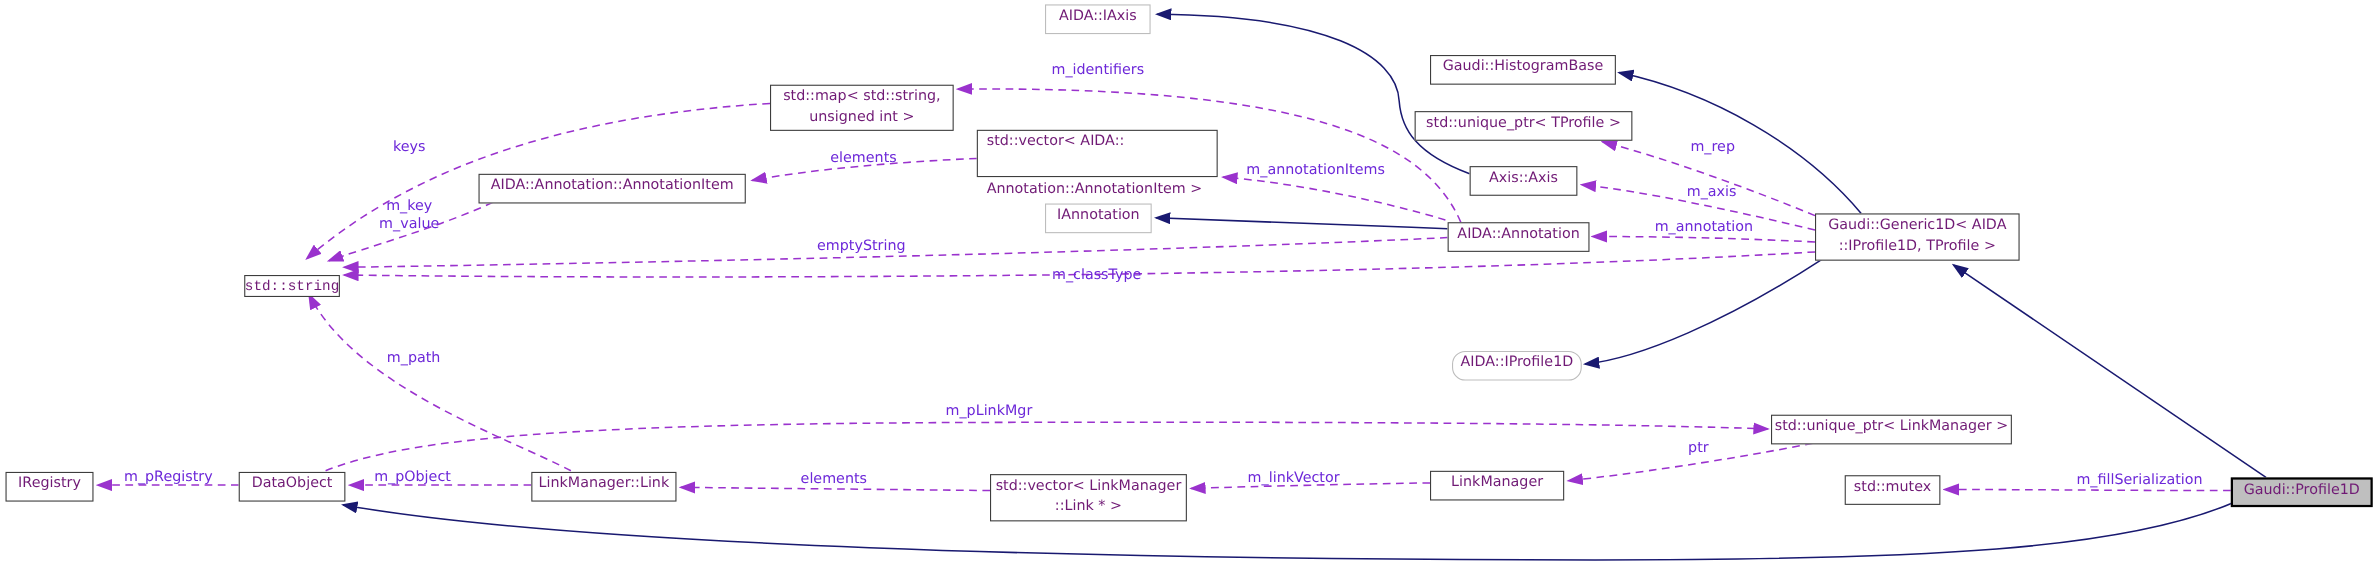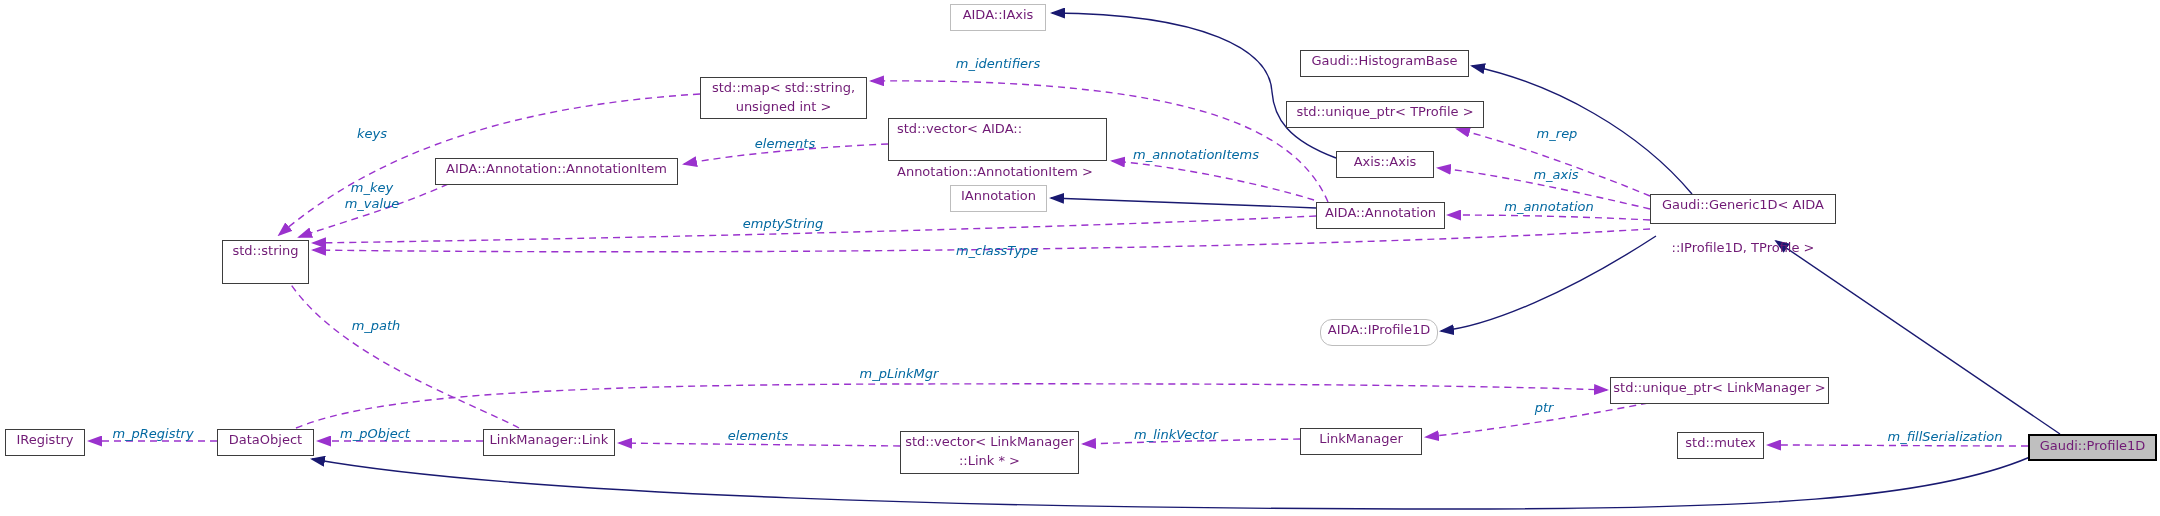--- a/index.html
+++ b/index.html
@@ -9,22 +9,22 @@
   .edge-inherit{stroke:var(--color-inheritance-edge,#191970);fill:none;stroke-width:1.4;}
   .edge-usage{stroke:var(--color-usage-edge,#9a32cd);fill:none;stroke-width:1.4;stroke-dasharray:7 5;}
   .mk-blue{fill:var(--color-inheritance-edge,#191970);}
   .mk-purple{fill:var(--color-usage-edge,#9a32cd);}
   .node{position:absolute;background:#fff;border:1.4px solid var(--color-node-border,#404040);
         box-sizing:border-box;display:flex;flex-direction:column;align-items:center;
         font-size:13px;line-height:19px;color:#701a75;white-space:nowrap;z-index:2;}
   .node.ext{border-color:var(--color-external-node-border,#bdbdbd);}
   .node.hl{background:var(--color-highlight-fill,#bfbfbf);border:2px solid #000;}
   .node.leftalign{align-items:flex-start;padding-left:8px;gap:24px;}
-  .elabel{position:absolute;transform:translateX(-50%);font-size:13px;line-height:16px;color:#0369a1;
-          white-space:pre-line;text-align:center;z-index:3;font-style:italic;}
+  .elabel{position:absolute;transform:translateX(-50%);font-size:13px;line-height:16px;color:#6d28d9;
+          white-space:pre-line;text-align:center;z-index:3;}
 </style>
 </head>
 <body>
 
 <div id="canvas">
 
   <svg id="edges" viewBox="0 0 2160 516">
     <defs>
       <marker id="ab" markerUnits="userSpaceOnUse" markerWidth="15" markerHeight="11" refX="13" refY="5.5" orient="auto">
         <path class="mk-blue" d="M0,0 L15,5.5 L0,11 z"></path>
@@ -83,25 +83,25 @@
   </div>
   <div class="node" style="left:435px;top:158px;width:243px;height:27px;">
     <span>AIDA::Annotation::AnnotationItem</span>
   </div>
   <div class="node ext" style="left:950px;top:185px;width:97px;height:27px;">
     <span>IAnnotation</span>
   </div>
   <div class="node" style="left:1316px;top:202px;width:129px;height:27px;">
     <span>AIDA::Annotation</span>
   </div>
-  <div class="node" style="left:1650px;top:194px;width:186px;height:30px;gap:24px;">
+  <div class="node" style="left:1650px;top:194px;width:186px;height:43px;">
     <span>Gaudi::Generic1D&lt; AIDA</span>
     <span>::IProfile1D, TProfile &gt;</span>
   </div>
-  <div class="node" style="left:222px;top:240px;width:87px;height:44px;">
+  <div class="node" style="left:222px;top:250px;width:87px;height:20px;font-family:Liberation Mono, monospace;">
     <span>std::string</span>
   </div>
   <div class="node ext" style="left:1320px;top:319px;width:118px;height:27px;border-radius:12px;">
     <span>AIDA::IProfile1D</span>
   </div>
   <div class="node" style="left:1610px;top:377px;width:219px;height:27px;">
     <span>std::unique_ptr&lt; LinkManager &gt;</span>
   </div>
   <div class="node" style="left:5px;top:429px;width:80px;height:27px;">
     <span>IRegistry</span>

